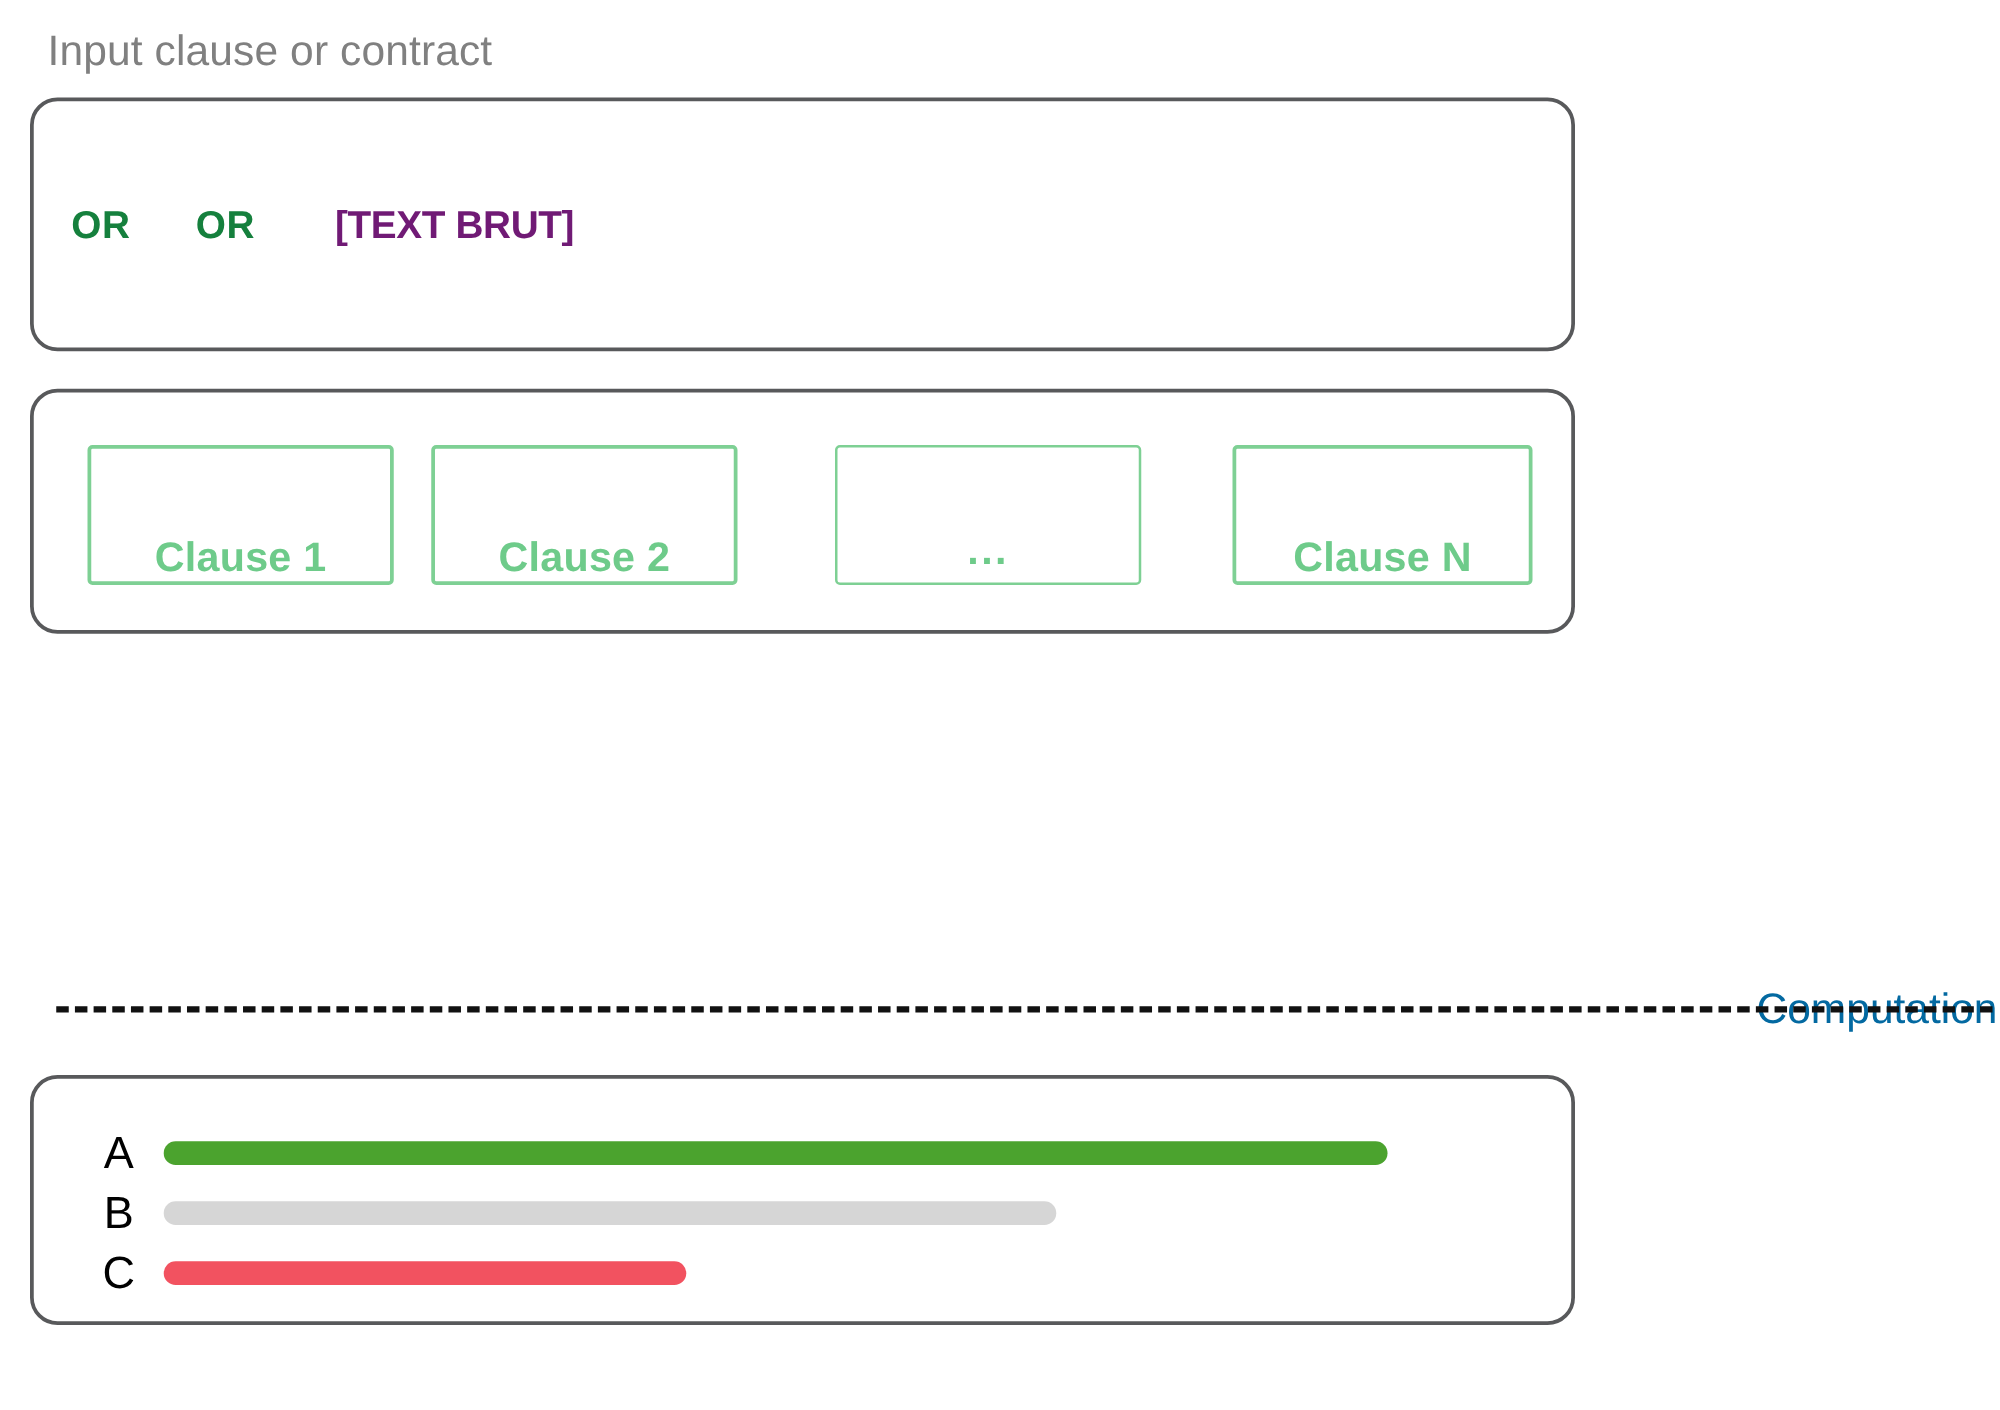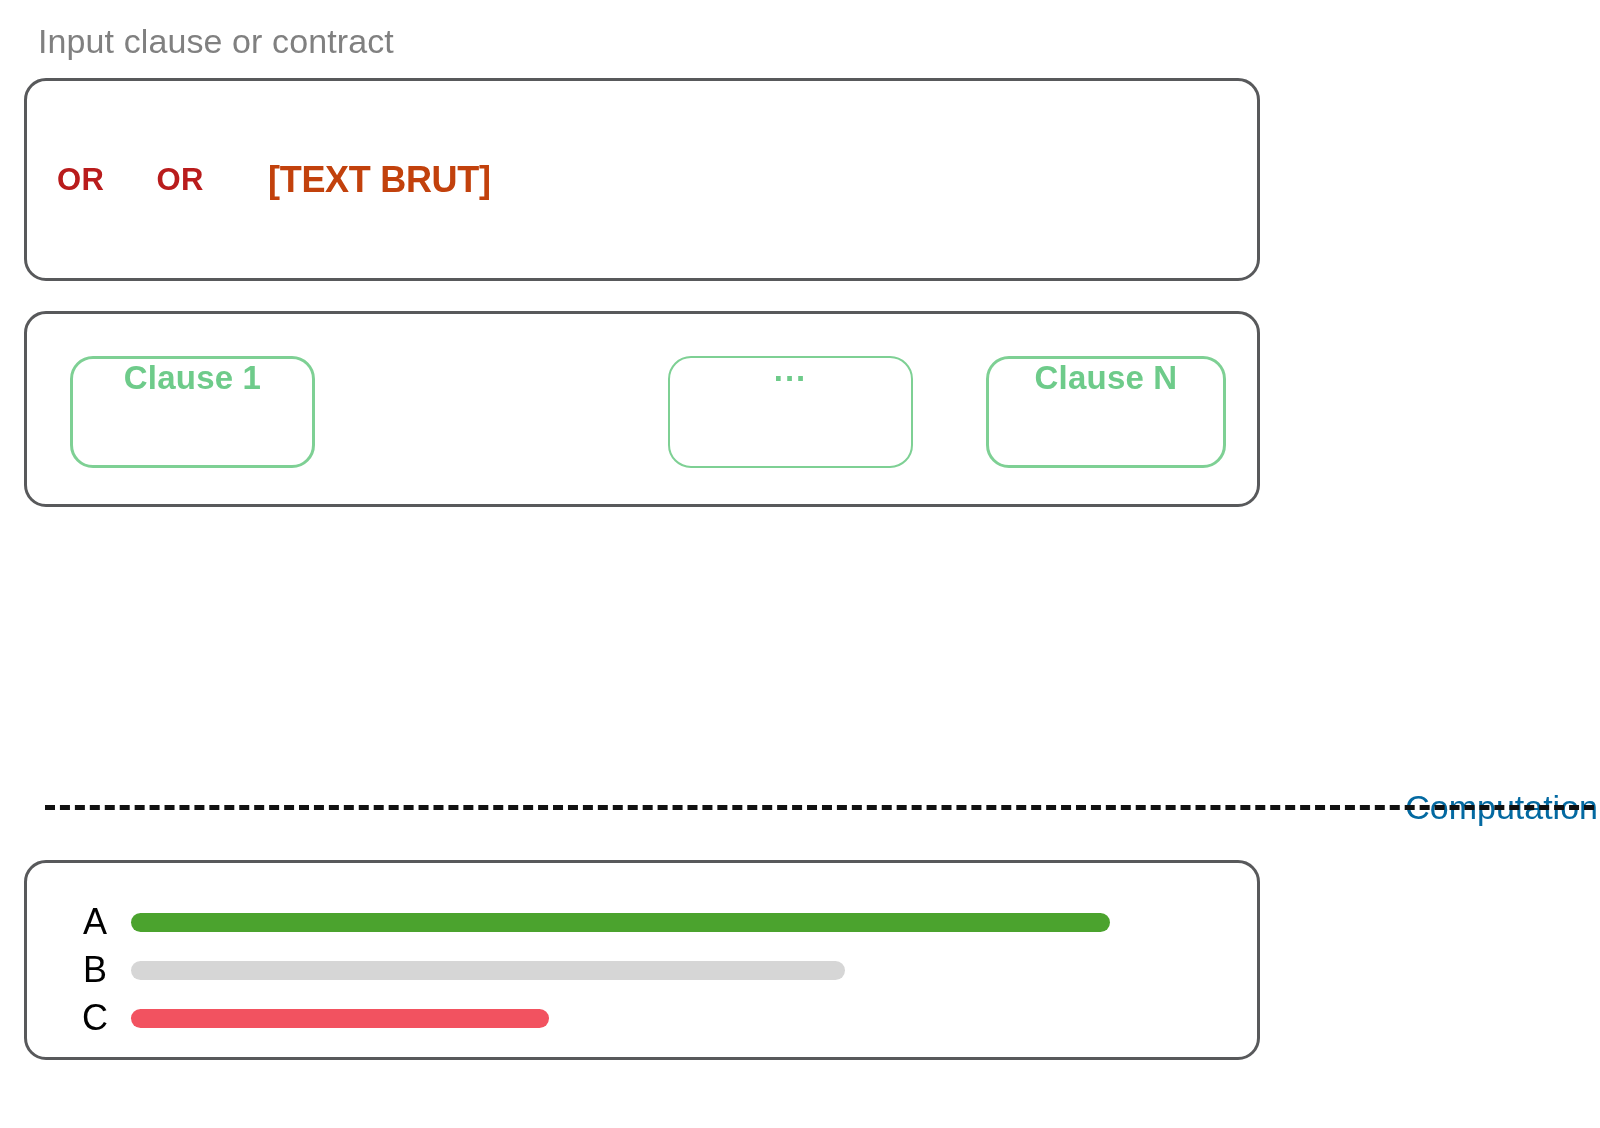--- a/index.html
+++ b/index.html
@@ -61,62 +61,62 @@
     position: relative;
     flex: none;
   }
   #pdf-icon-wrap { margin-left: 38px; }
   #txt-icon-wrap { margin-left: 32px; }
 
   .or-text {
     flex: none;
     font-size: 31px;
     font-weight: bold;
-    color: #b91c1c;
+    color: #15803d;
     margin: 0 26px;
     letter-spacing: 0.5px;
   }
   #or-1 { margin-left: 30px; margin-right: 24px; }
   #or-2 { margin-left: 28px; margin-right: 26px; }
 
   .sample-clause {
     flex: none;
     font-size: 31px;
     font-style: italic;
     font-weight: 600;
     color: #000000;
     white-space: nowrap;
   }
   .brut-tag {
     flex: none;
-    font-size: 36px;
+    font-size: 31px;
     font-weight: bold;
-    color: #c2410c;
+    color: #701a75;
     margin-left: 38px;
     white-space: nowrap;
     letter-spacing: -0.3px;
   }
 
   
   #clauses-panel {
     left: 24px;
     top: 311px;
     width: 1236px;
     height: 196px;
   }
   .clause-chip {
     position: absolute;
     box-sizing: border-box;
     top: 42px;
     height: 112px;
     border: 3px solid #7ed094;
-    border-radius: 23px;
+    border-radius: 4px;
     background: #ffffff;
     display: flex;
-    align-items: flex-start;
+    align-items: flex-end;
     justify-content: center;
     color: #6ecb8a;
     font-size: 33px;
     font-weight: bold;
     letter-spacing: 0.2px;
   }
   #clause-chip-1 { left: 43px;  width: 245px; }
   #clause-chip-2 { left: 318px; width: 245px; }
   #clause-chip-3 { left: 641px; width: 245px; border-width: 2px; }
   #clause-chip-4 { left: 959px; width: 240px; }
@@ -225,20 +225,23 @@
 
 
       <div class="brut-tag">[TEXT BRUT]</div>
     </div>
   </div>
 
   <div class="panel" id="clauses-panel">
     <div class="clause-chip" id="clause-chip-1">
       <span class="chip-label">Clause 1</span>
     </div>
+    <div class="clause-chip" id="clause-chip-2">
+      <span class="chip-label">Clause 2</span>
+    </div>
     <div class="clause-chip" id="clause-chip-3">
       <span class="chip-label">...</span>
     </div>
     <div class="clause-chip" id="clause-chip-4">
       <span class="chip-label">Clause N</span>
     </div>
   </div>
 
 
   <div id="computation-label">Computation</div>

